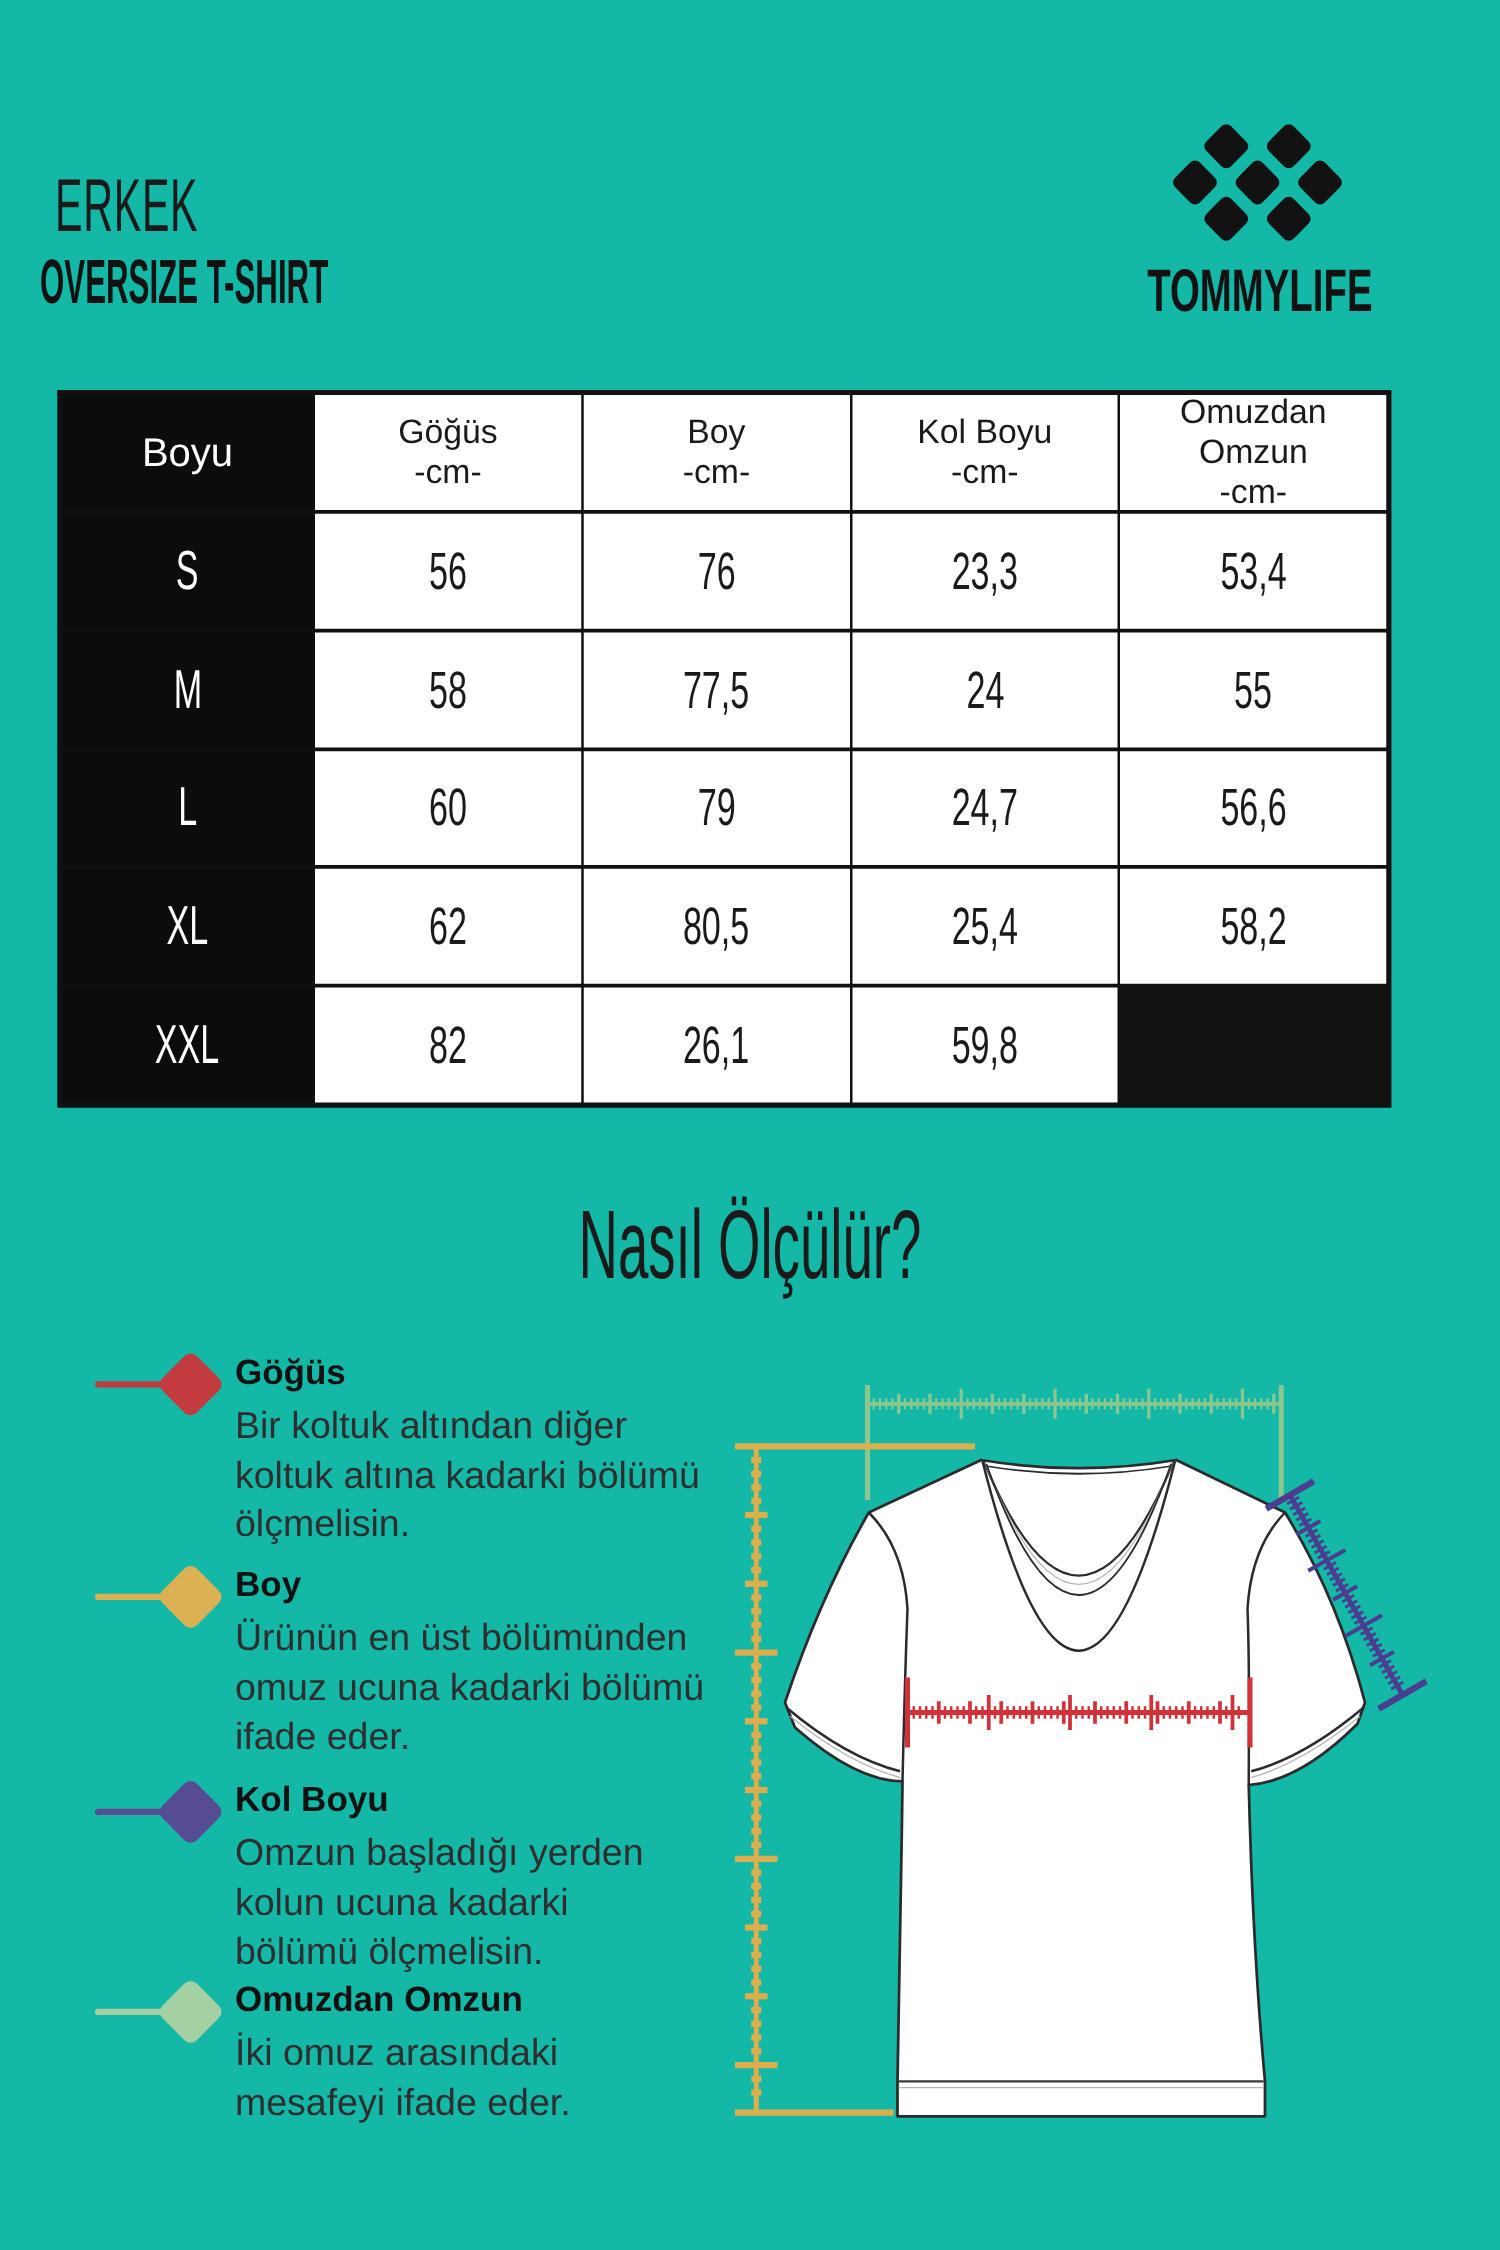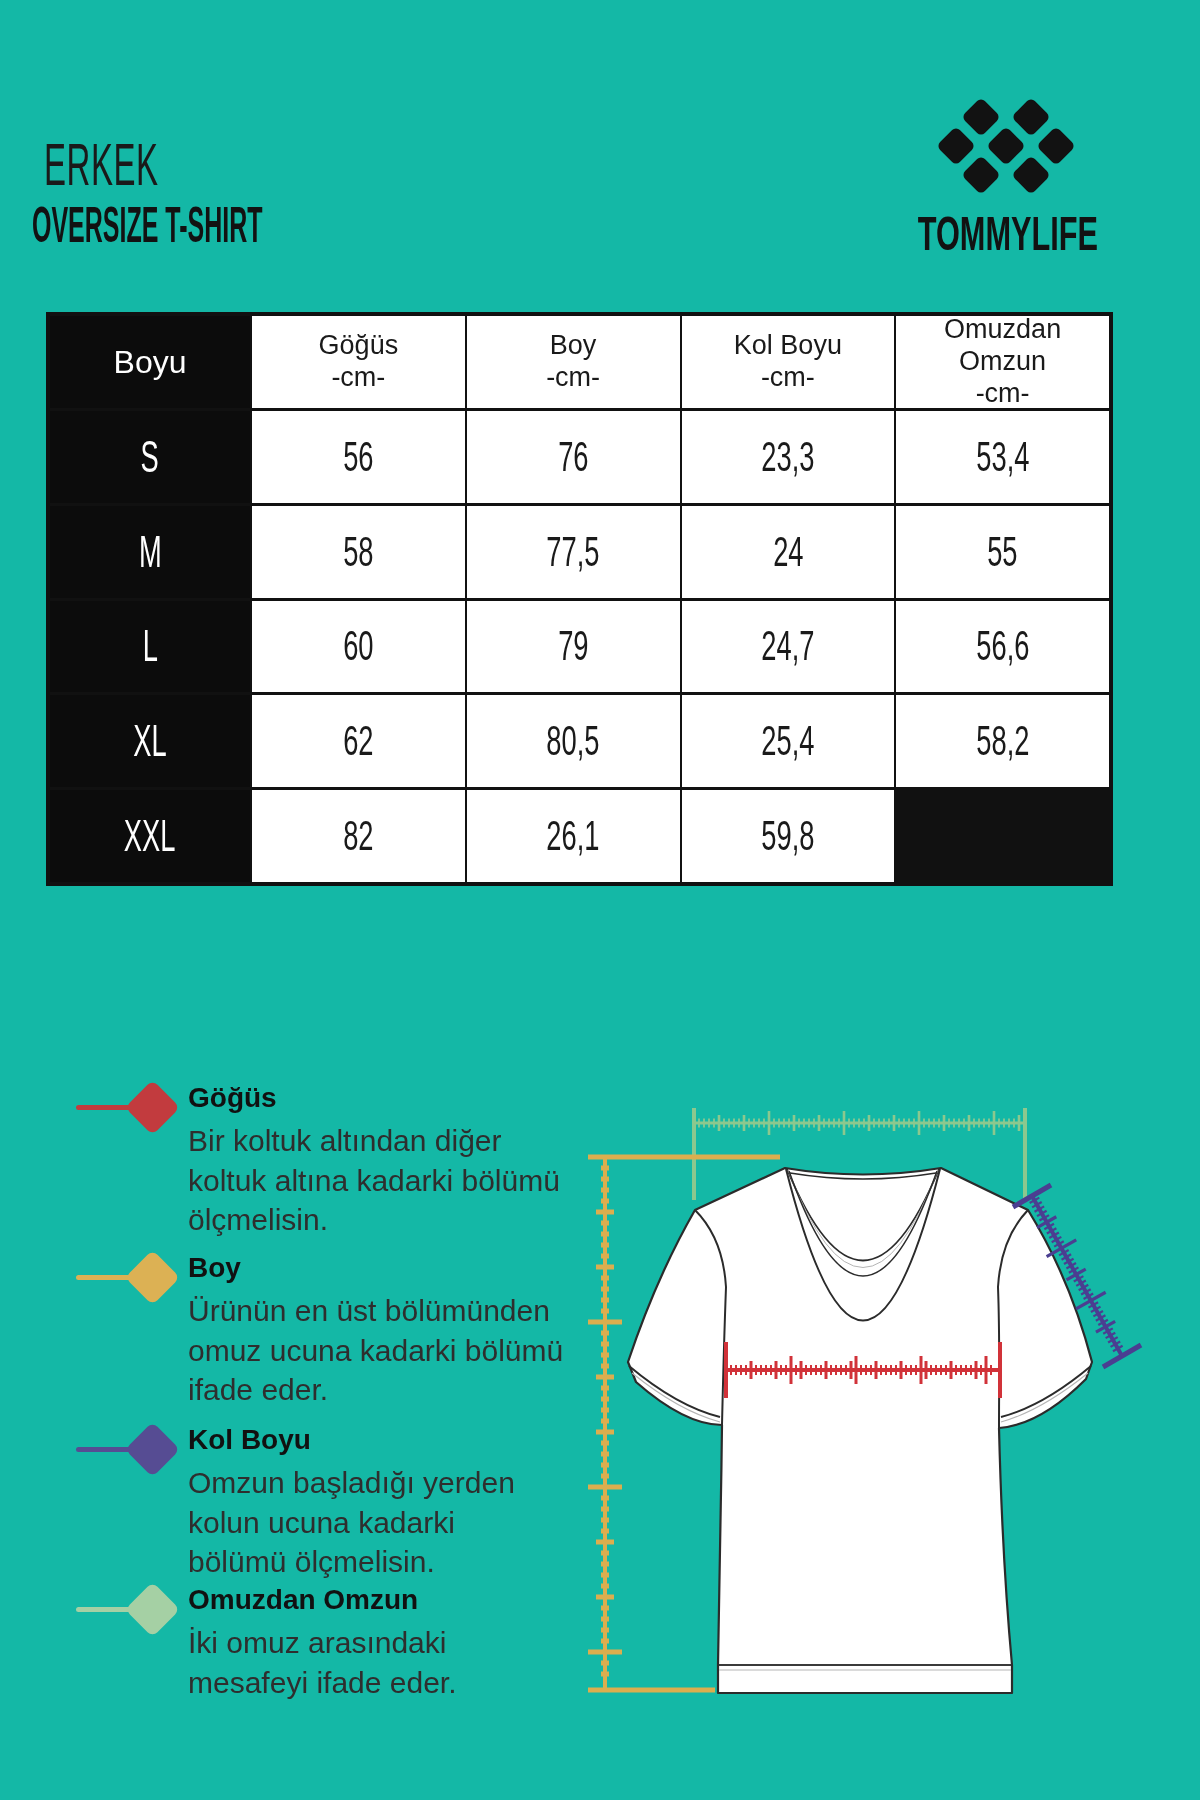--- a/index.html
+++ b/index.html
@@ -165,20 +165,23 @@
         <span class="cond">82</span>
       </div>
     <div class="cell white valcell">
         <span class="cond">26,1</span>
       </div>
     <div class="cell white valcell">
         <span class="cond">59,8</span>
       </div>
   </div>
 
+  <div class="abs howto-title">
+    <span class="cond">Nasıl Ölçülür?</span>
+  </div>
 
   <div class="def-item" style="top:1082px;">
     <span class="def-marker">
       <span class="def-line" style="background: rgb(194, 59, 62);"></span>
         <span class="def-diamond" style="background: rgb(194, 59, 62);"></span>
     </span>
     <div class="def-text">
       <h3>Göğüs</h3>
       <p>Bir koltuk altından diğer
 koltuk altına kadarki bölümü

